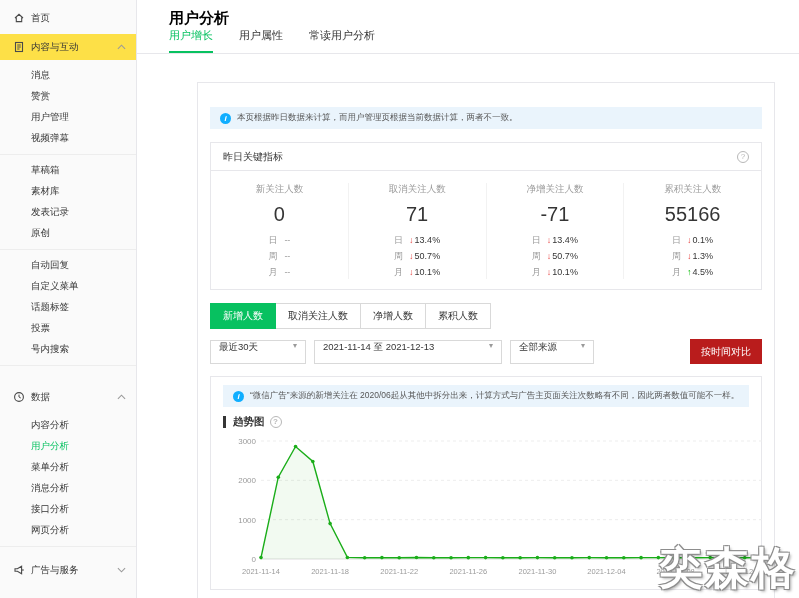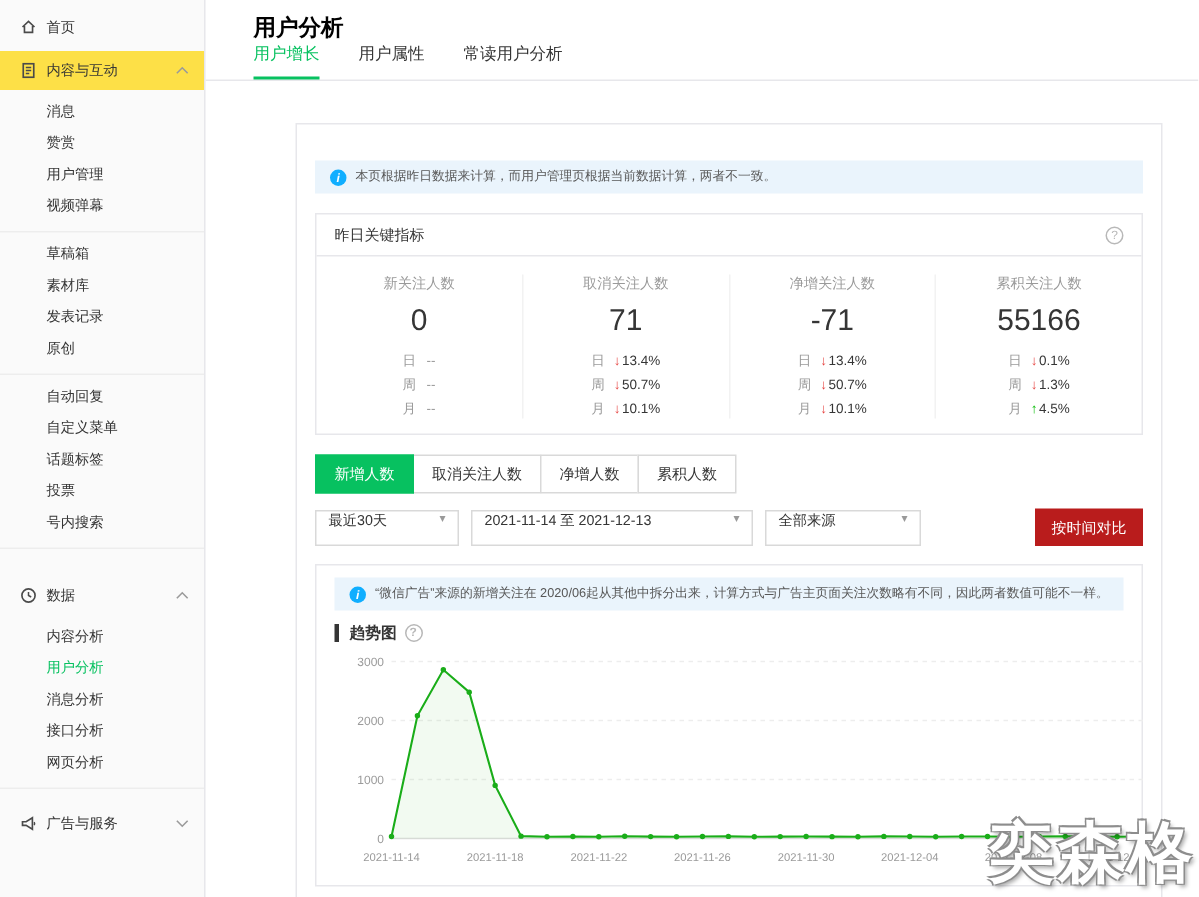--- a/index.html
+++ b/index.html
@@ -56,21 +56,21 @@
   .seg button { font-size:10px; padding:5px 12px; background:#fff; border:1px solid #d9d9d9; color:#353535; cursor:pointer; margin-left:-1px; font-family:inherit; }
   .seg button:first-child { margin-left:0; }
   .seg button.active { background:#07c160; border-color:#07c160; color:#fff; position:relative; }
 
   
   .filters { display:flex; align-items:center; gap:8px; margin-top:10px; }
   .select { display:inline-flex; align-items:flex-start; justify-content:space-between; gap:8px; border:1px solid #d9d9d9; background:#fff; height:24px; padding:0 8px; font-size:9.5px; color:#353535; cursor:pointer; }
   .select .caret { color:#9a9a9a; font-size:8px; }
   .sel-range { width:96px; }
   .sel-dates { width:188px; }
-  .sel-source { width:104px; }
+  .sel-source { width:84px; }
   .compare-btn { margin-left:auto; background:#b91c1c; border:none; color:#fff; height:25px; padding:0 11px; font-size:10px; cursor:pointer; font-family:inherit; }
 
   
   .chart-card { border:1px solid #e7e7eb; margin-top:12px; padding:8px 12px 4px; }
   .chart-title { display:flex; align-items:center; gap:5px; margin:8px 0 2px; font-size:10.5px; font-weight:bold; color:#353535; }
   .chart-title::before { content:""; width:3px; height:12px; background:#353535; margin-right:2px; }
 
   
   .watermark { position:absolute; right:2px; bottom:0px; font-size:44px; font-weight:bold; letter-spacing:2px; color:#fff;
     text-shadow: 1px 1px 0 #8d8d8d, -1px -1px 0 #8d8d8d, 1px -1px 0 #8d8d8d, -1px 1px 0 #8d8d8d, 2px 2px 3px rgba(0,0,0,.35);
@@ -129,20 +129,21 @@
         </svg>
       <span class="side-label">数据</span>
       <svg class="chev" width="9" height="6" viewBox="0 0 10 6">
           <polyline points="1,5 5,1 9,5" fill="none" stroke="#9a9a9a" stroke-width="1.2"></polyline>
         </svg>
     </div>
 
     <div class="cluster">
       <div class="side-item">内容分析</div>
       <div class="side-item active">用户分析</div>
+      <div class="side-item">菜单分析</div>
       <div class="side-item">消息分析</div>
       <div class="side-item">接口分析</div>
       <div class="side-item">网页分析</div>
     </div>
 
     <div class="side-group" style="margin-top:10px;">
       <svg class="icon-12" viewBox="0 0 12 12">
           <polygon points="2,4.8 4.4,4.8 8.6,2.2 8.6,9.8 4.4,7.2 2,7.2" fill="none" stroke="#4a4a4a" stroke-width="1.1"></polygon>
           <path d="M9.8 5 A2 2 0 0 1 9.8 7" fill="none" stroke="#4a4a4a" stroke-width="1"></path>
         </svg>

